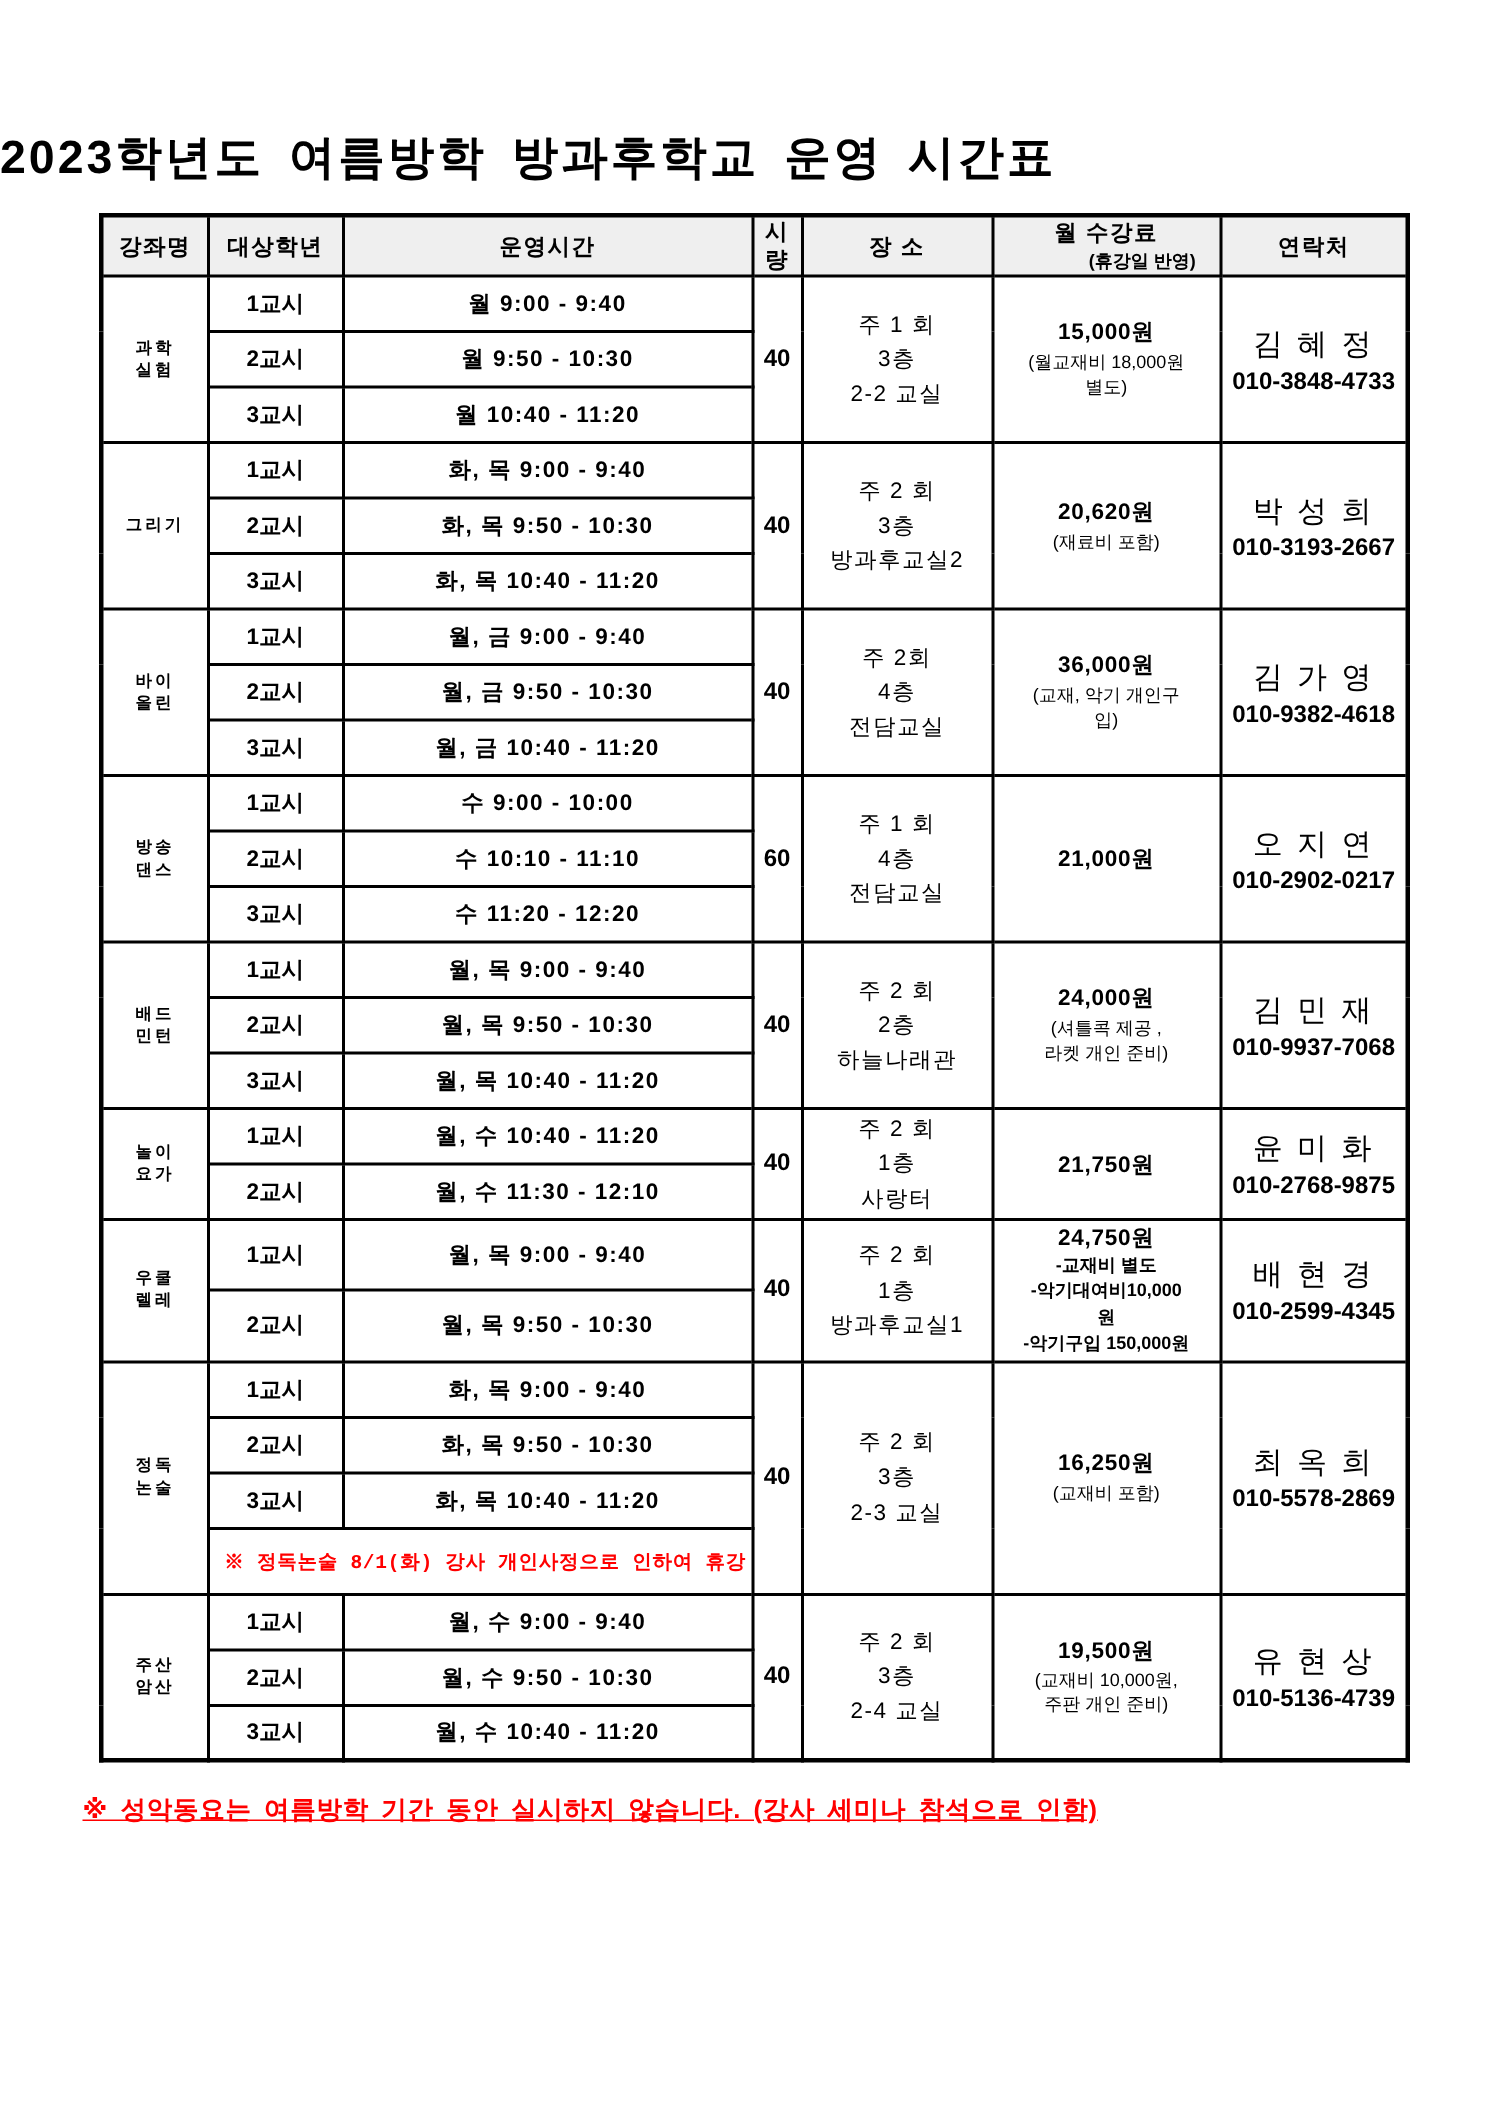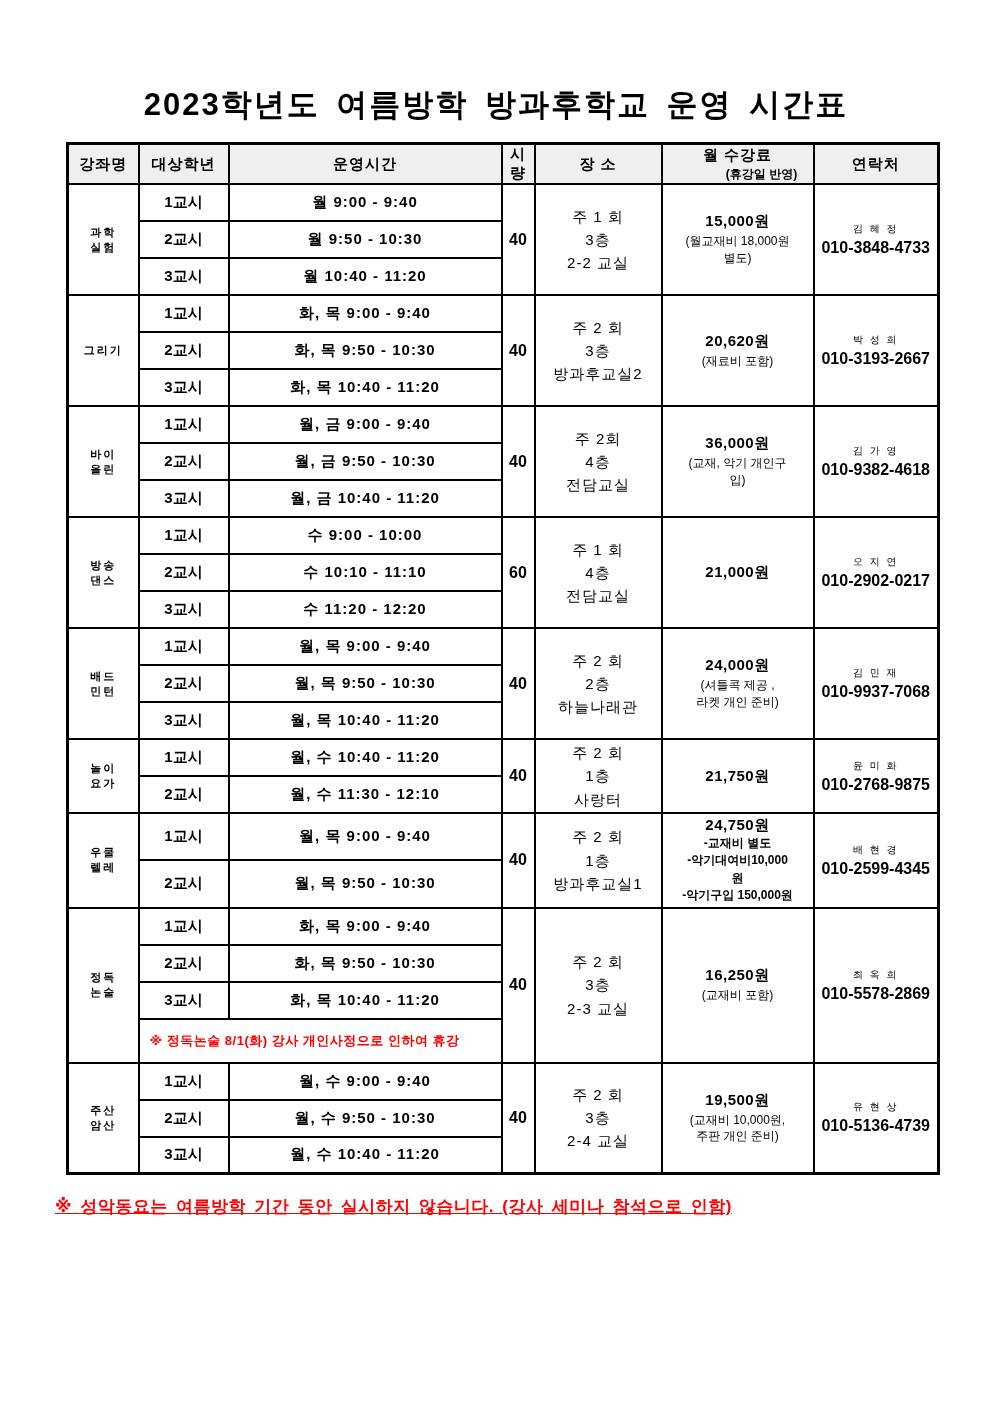--- a/index.html
+++ b/index.html
@@ -6,21 +6,21 @@
   html, body { background: #ffffff; }
   body {
     width: 992px;
     height: 1403px;
     font-family: "Liberation Sans", "DejaVu Sans", sans-serif;
     color: #000;
     position: relative;
   }
   .page-title {
     margin-top: 84px;
-    text-align: center;
+    text-align: left;
     font-size: 31px;
     font-weight: bold;
     letter-spacing: 2px;
     word-spacing: 6px;
     color: #000;
   }
   table.schedule {
     border-collapse: collapse;
     margin: 16px auto 0 66px;
     width: 871px;
@@ -104,35 +104,36 @@
     margin-top: 2px;
   }
   td.fee.fee-left .fee-sub {
     text-align: center;
     font-weight: bold;
     margin-top: 0;
     line-height: 1.45;
   }
   td.contact { padding: 2px 0; }
   .contact-name {
-    font-size: 10px;
+    font-size: 20px;
     letter-spacing: 2px;
   }
   .contact-phone {
     font-size: 16px;
     font-weight: bold;
     margin-top: 3px;
   }
   td.note {
     color: #ff0000;
     font-size: 13px;
     font-weight: bold;
     text-align: left;
     padding-left: 10px;
     letter-spacing: 0.5px;
+    font-family: Liberation Mono, monospace;
   }
   .footer-note {
     margin: 20px 0 0 55px;
     color: #ff0000;
     font-size: 17px;
     font-weight: bold;
     text-decoration: underline;
     letter-spacing: 0.5px;
     word-spacing: 3px;
   }

